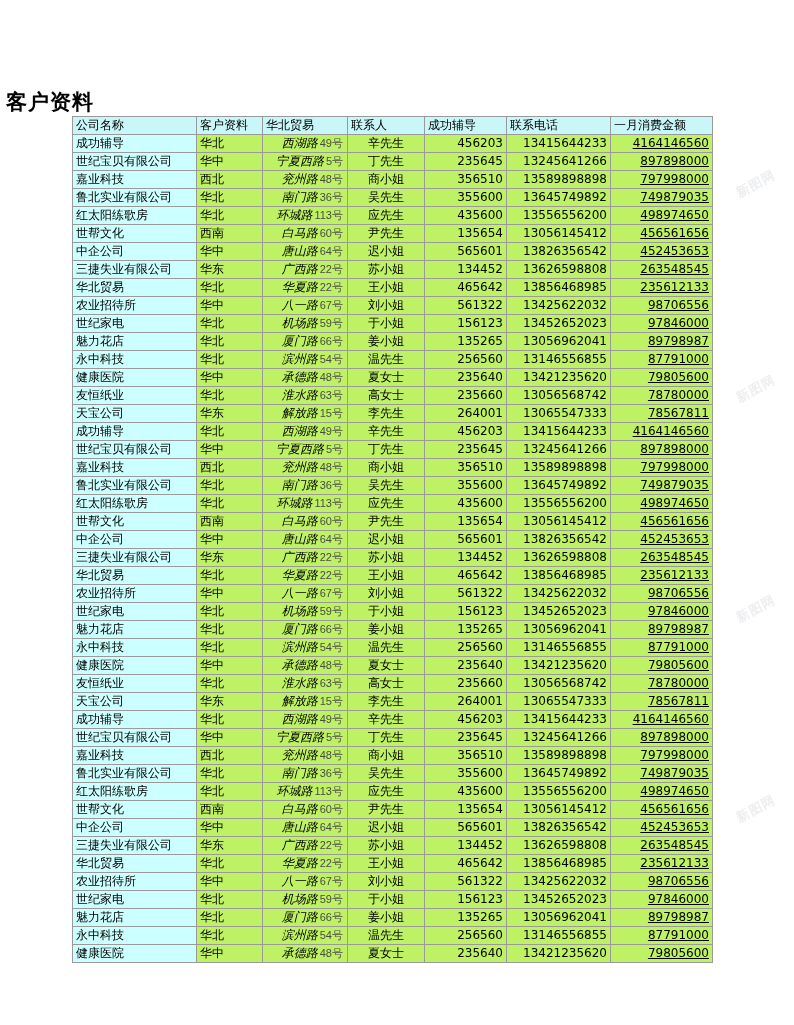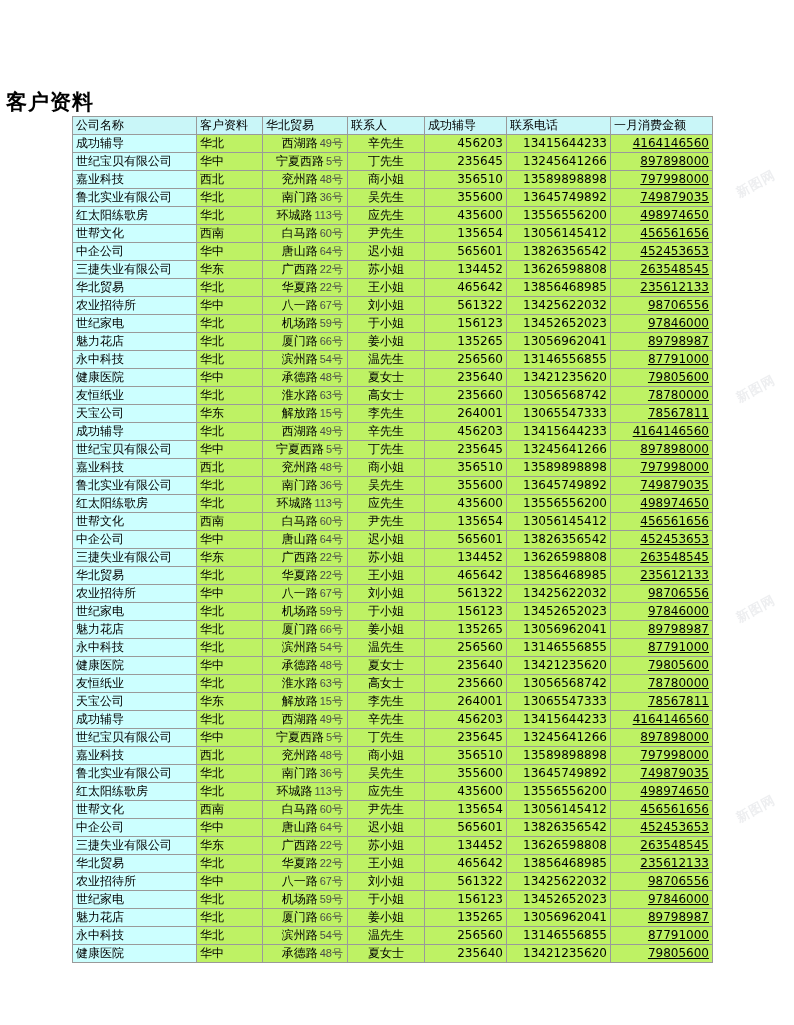--- a/index.html
+++ b/index.html
@@ -97,21 +97,21 @@
   
   td.name {
     background: #ccffff;
     text-align: left;
   }
   td.region { text-align: left; }
   td.addr {
     text-align: right;
     white-space: nowrap;
   }
-  td.addr .road { font-size: 12px; }
+  td.addr .road { font-size: 12px; font-style: italic; }
   td.addr .num  {
     font-family: Liberation Sans, sans-serif;
     font-size: 11px;
     color: #4a4a4a;
     padding: 0 1px 0 2px;
   }
   td.contact { text-align: center; margin-top: 16px; }
   td.num-cell {
     text-align: right;
     font-family: "DejaVu Serif", "Liberation Serif", serif;

